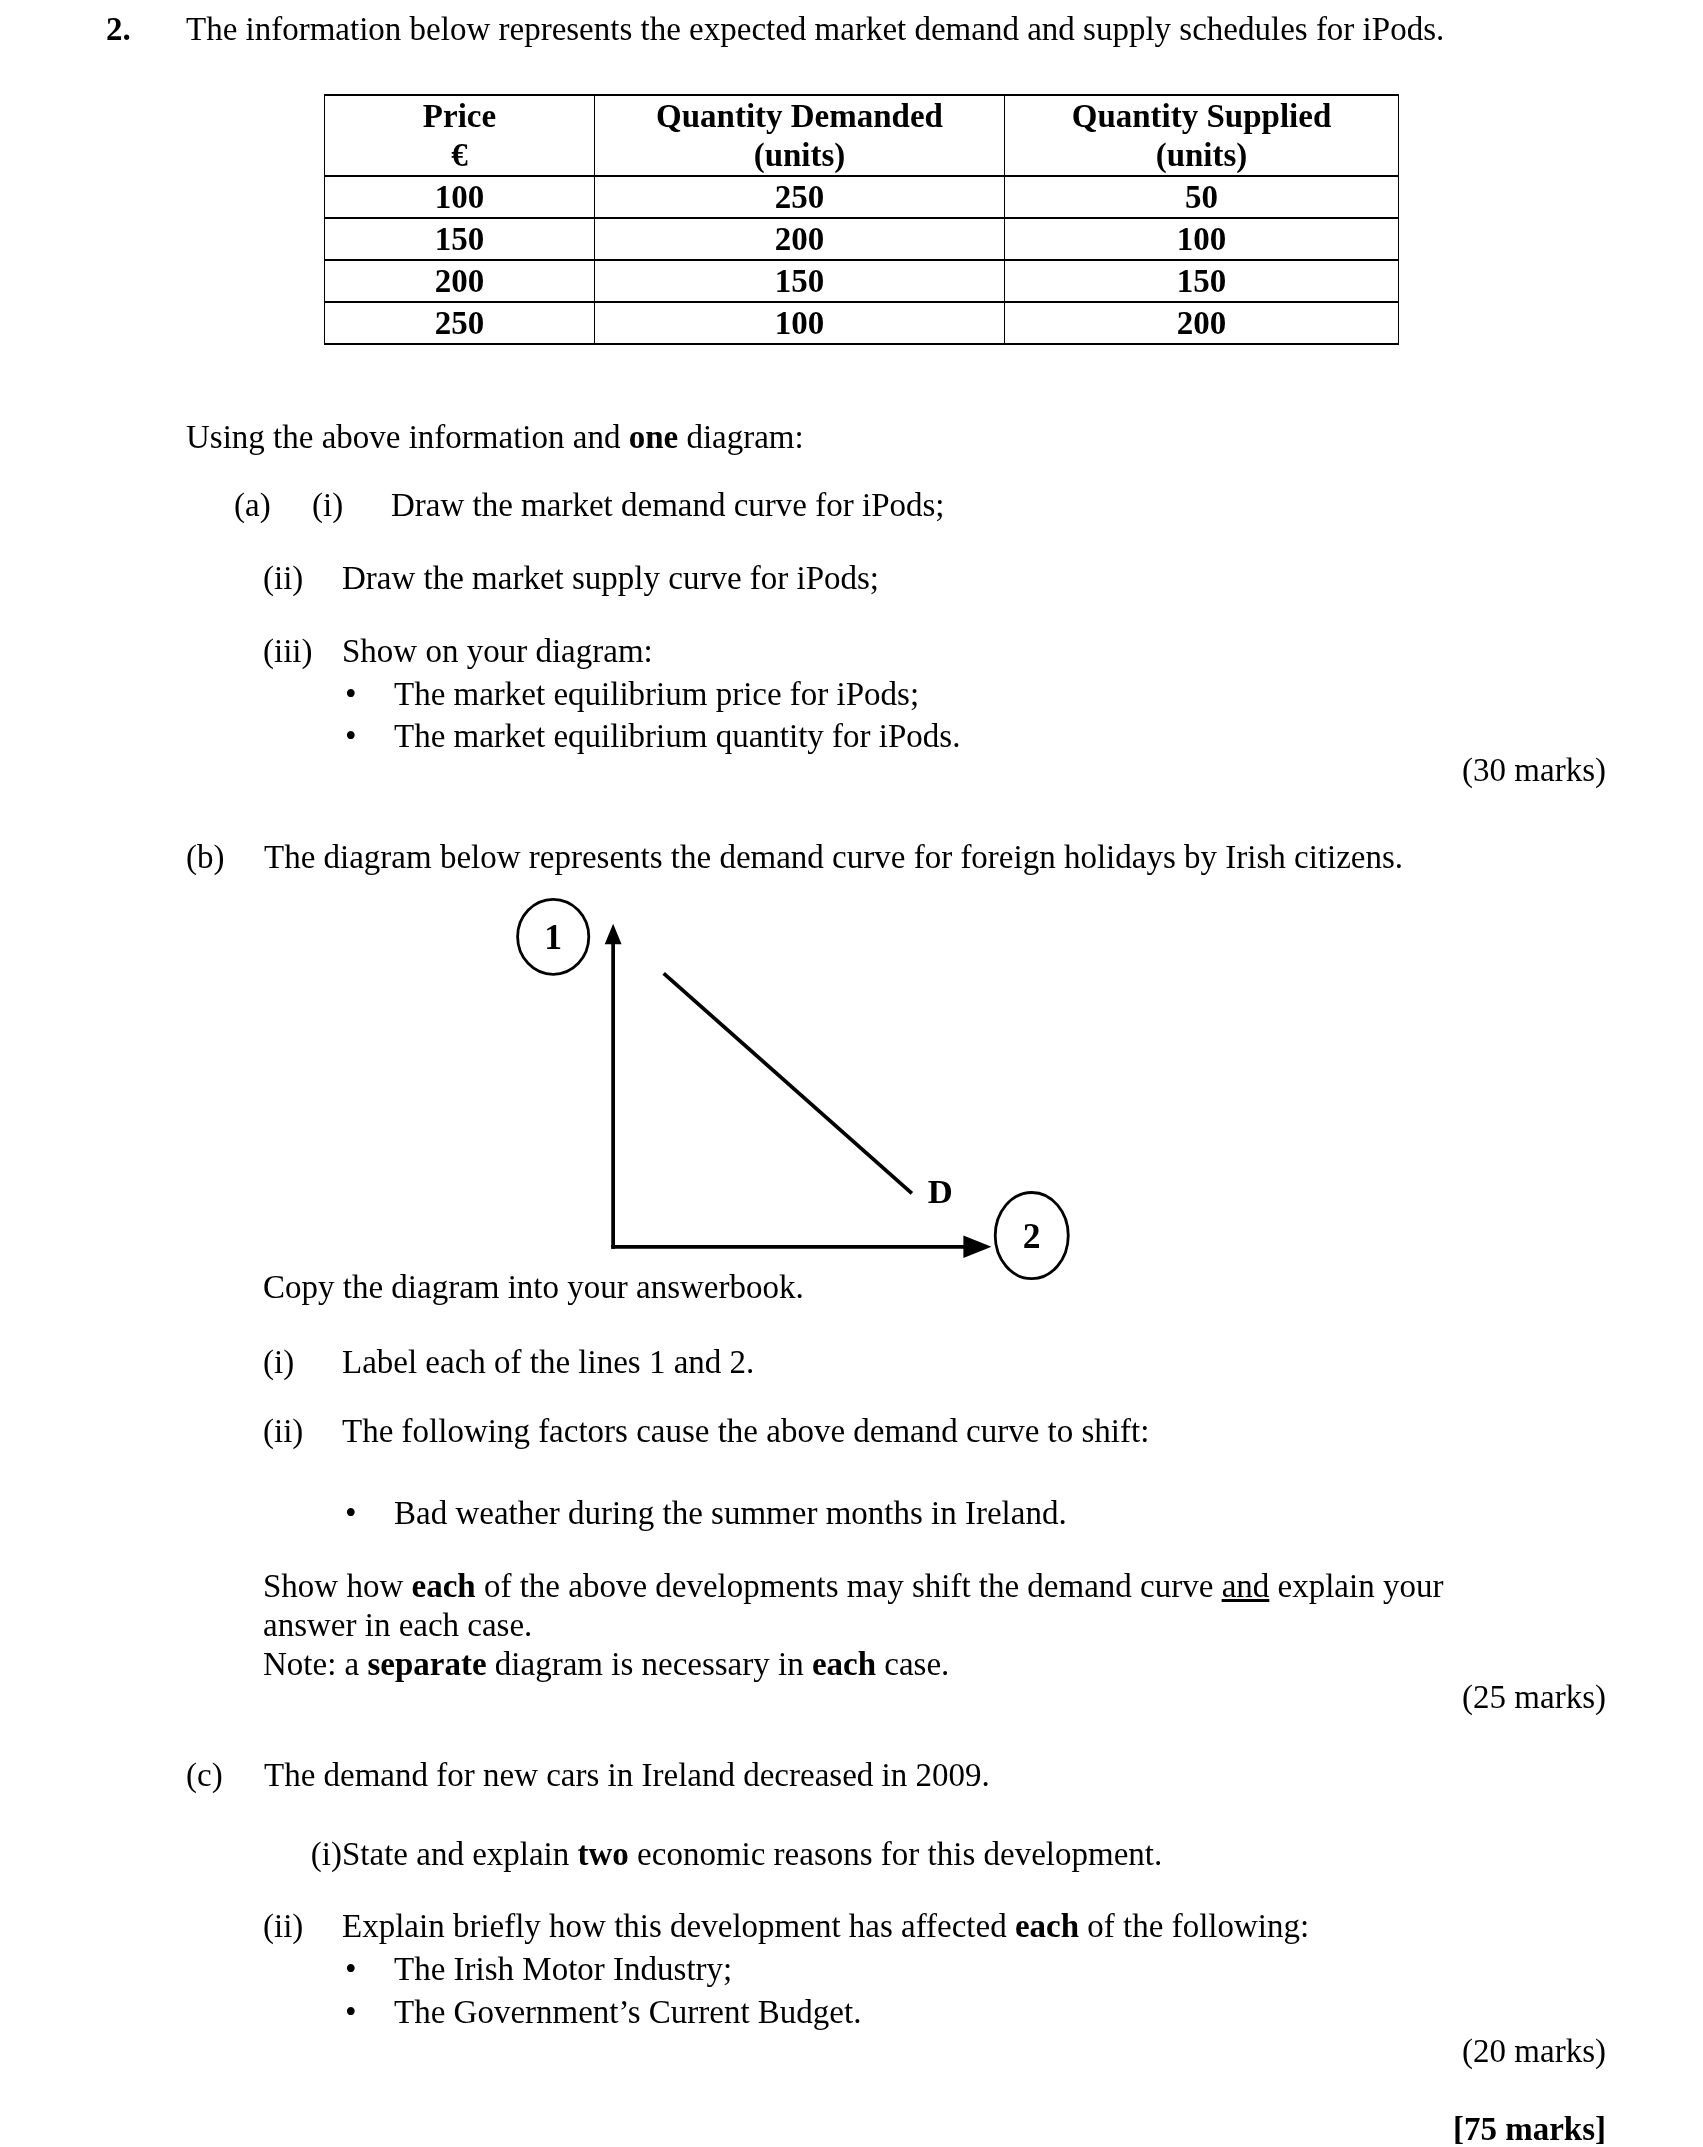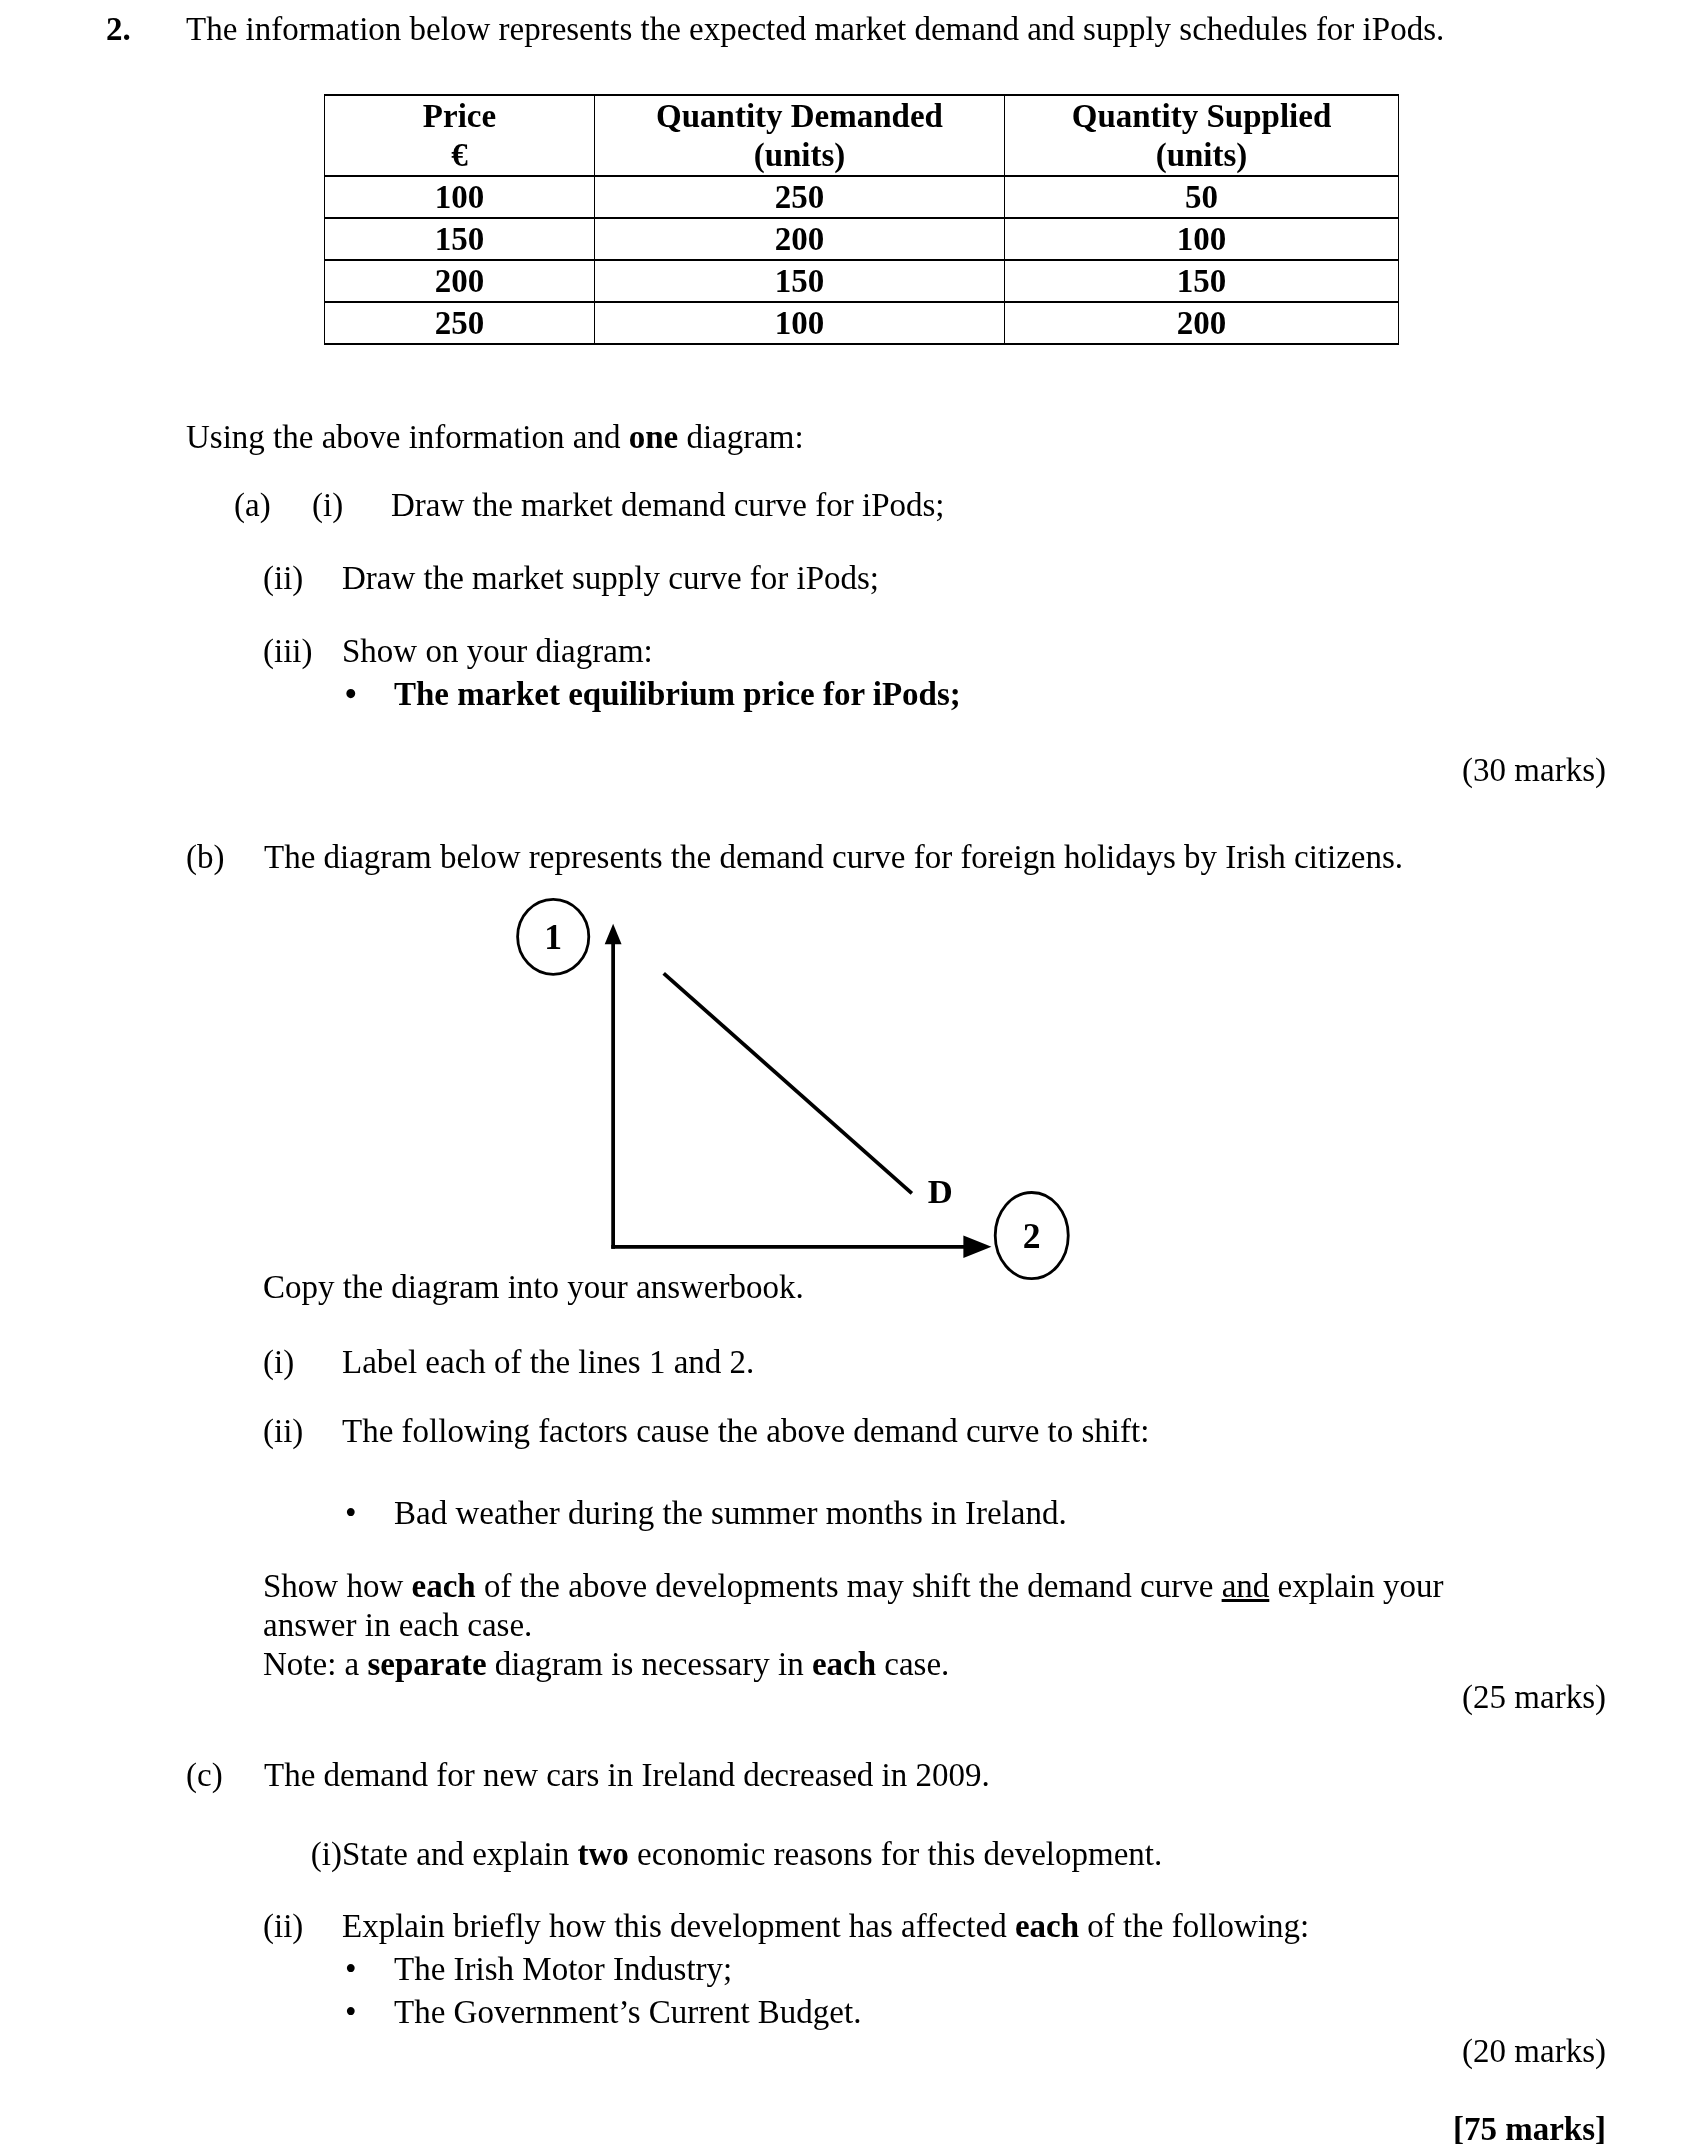--- a/index.html
+++ b/index.html
@@ -86,22 +86,25 @@
 
   <div class="abs" style="left:186px; top:485px;margin-left:48px;">
     <span class="pl">(a)</span><span class="rn">(i)</span><span>Draw the market demand curve for iPods;</span>
   </div>
   <div class="abs" style="left:263px; top:558px;">
     <span class="rn">(ii)</span><span>Draw the market supply curve for iPods;</span>
   </div>
   <div class="abs" style="left:263px; top:631px;">
     <span class="rn">(iii)</span><span>Show on your diagram:</span>
   </div>
-  <div class="abs" style="left:345px; top:674px;font-weight:bold;">
+  <div class="abs" style="left:345px; top:674px;">
     <span class="bullet">•</span><span>The market equilibrium price for iPods;</span>
+  </div>
+  <div class="abs" style="left:345px; top:716px;">
+    <span class="bullet">•</span><span>The market equilibrium quantity for iPods.</span>
   </div>
   <div class="abs marks" style="top:750px;">(30 marks)</div>
 
   <div class="abs" style="left:186px; top:837px;">
     <span class="pl">(b)</span><span>The diagram below represents the demand curve for foreign holidays by Irish citizens.</span>
   </div>
 
   <svg class="abs" style="left:506px; top:890px;font-size:35px" width="572" height="398" viewBox="0 0 610 425">
     <ellipse cx="50" cy="50" rx="38" ry="40" fill="none" stroke="#000" stroke-width="3"></ellipse>
     <text x="50" y="63" text-anchor="middle" font-size="38" font-weight="bold">1</text>

